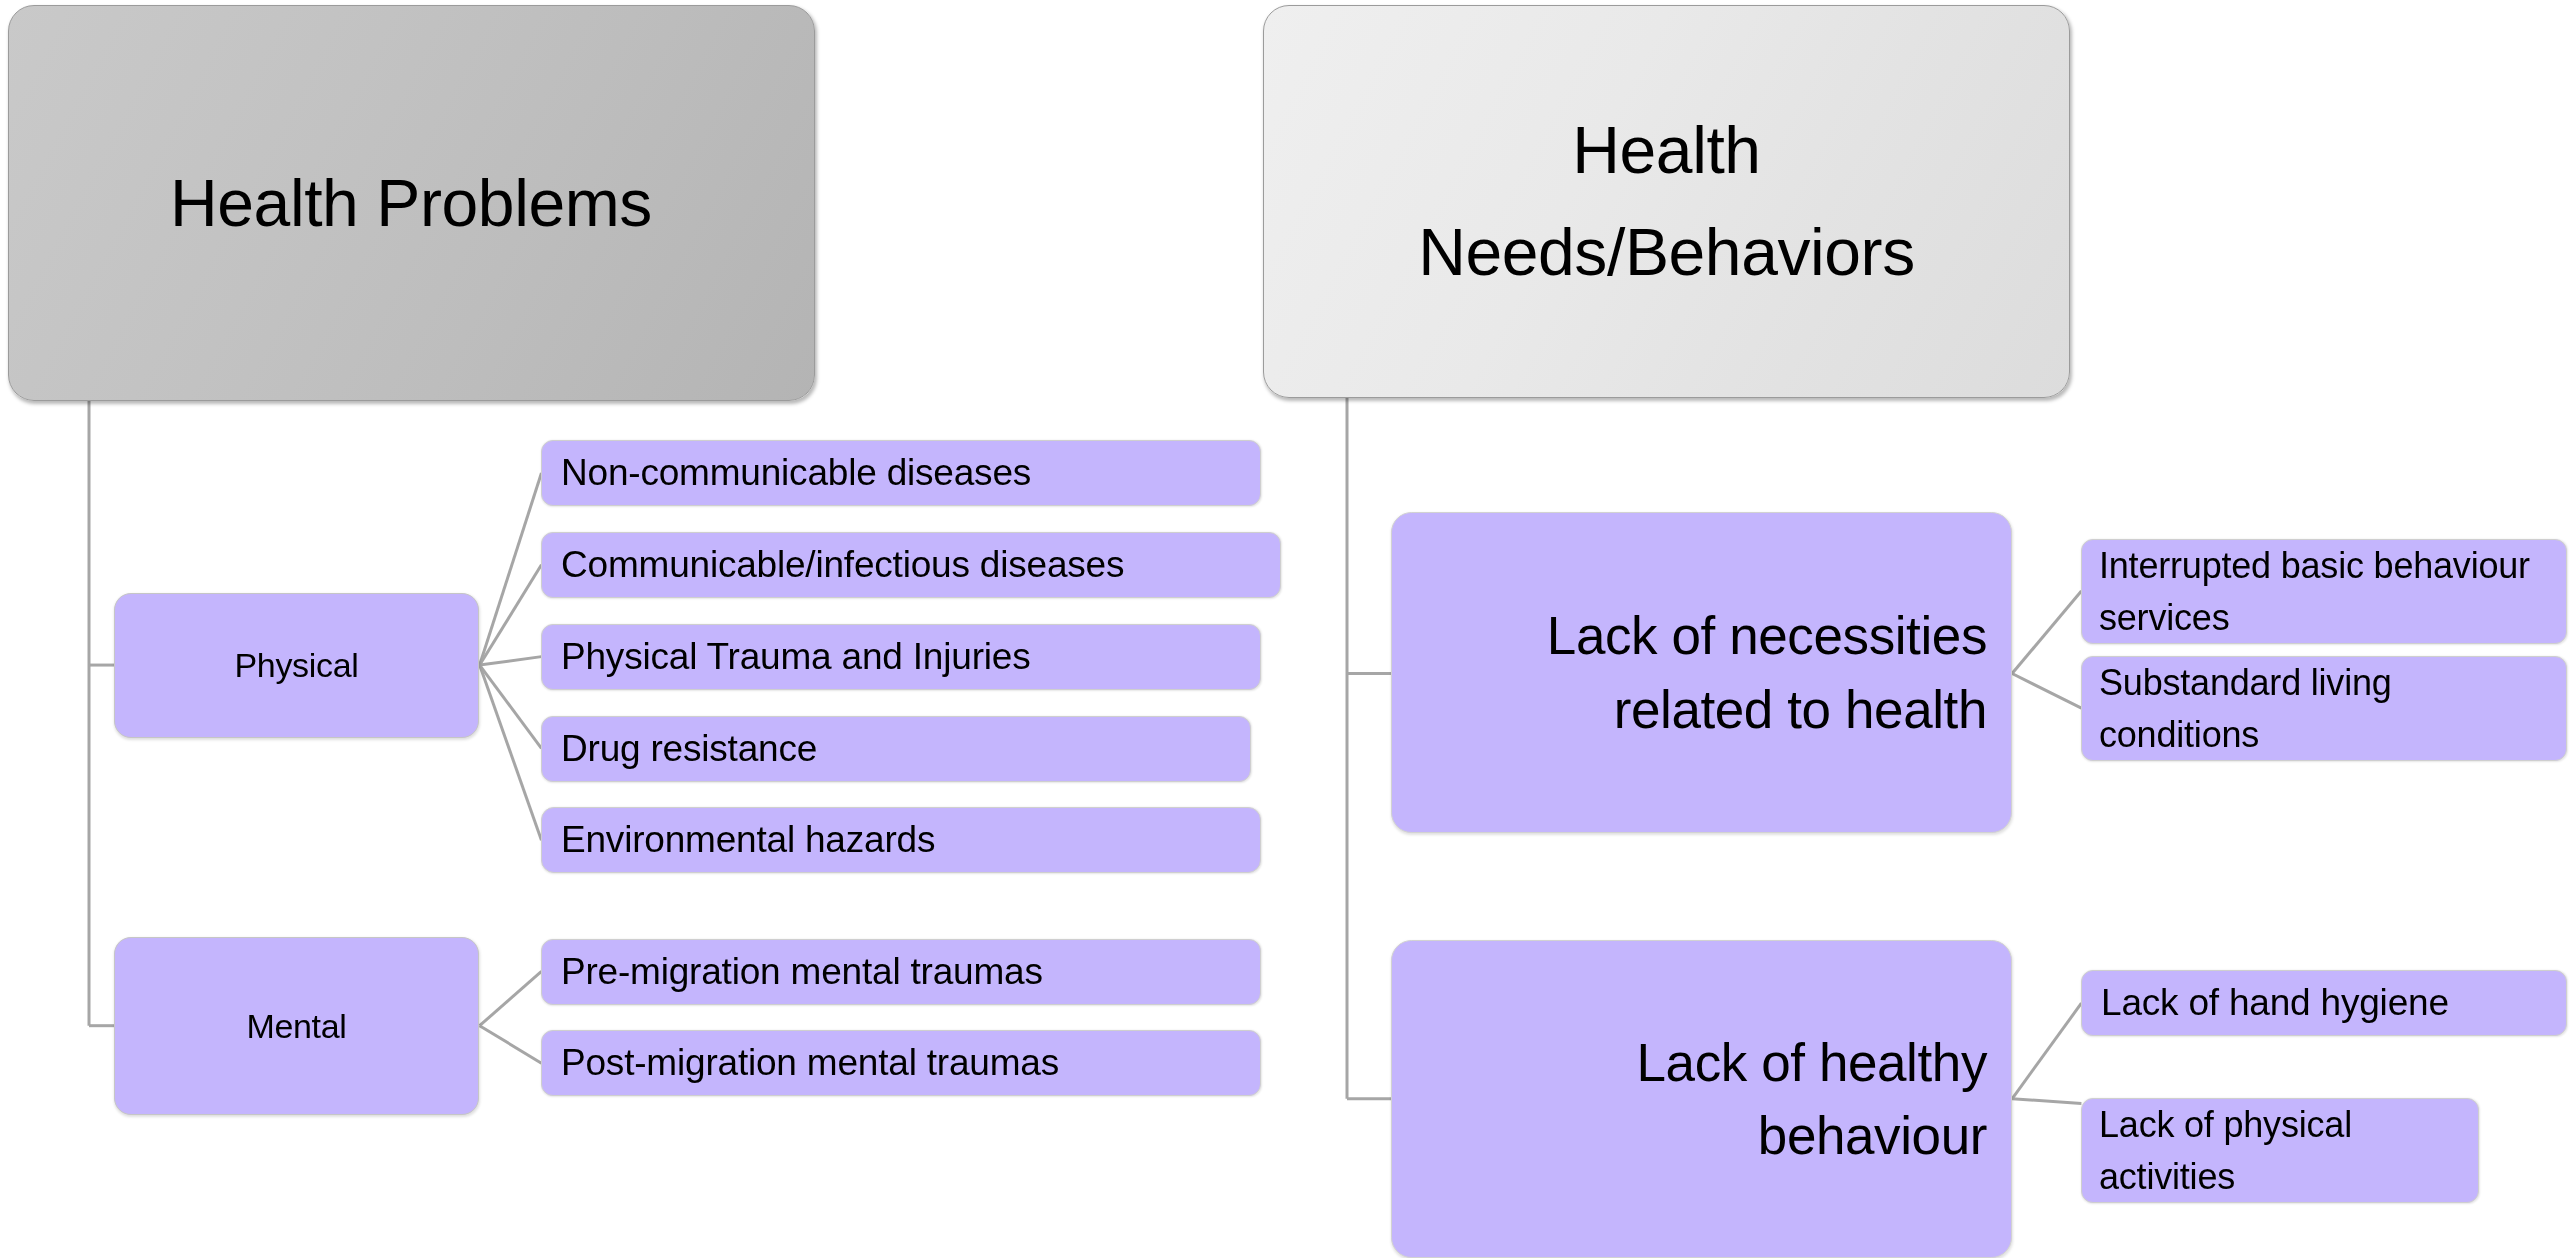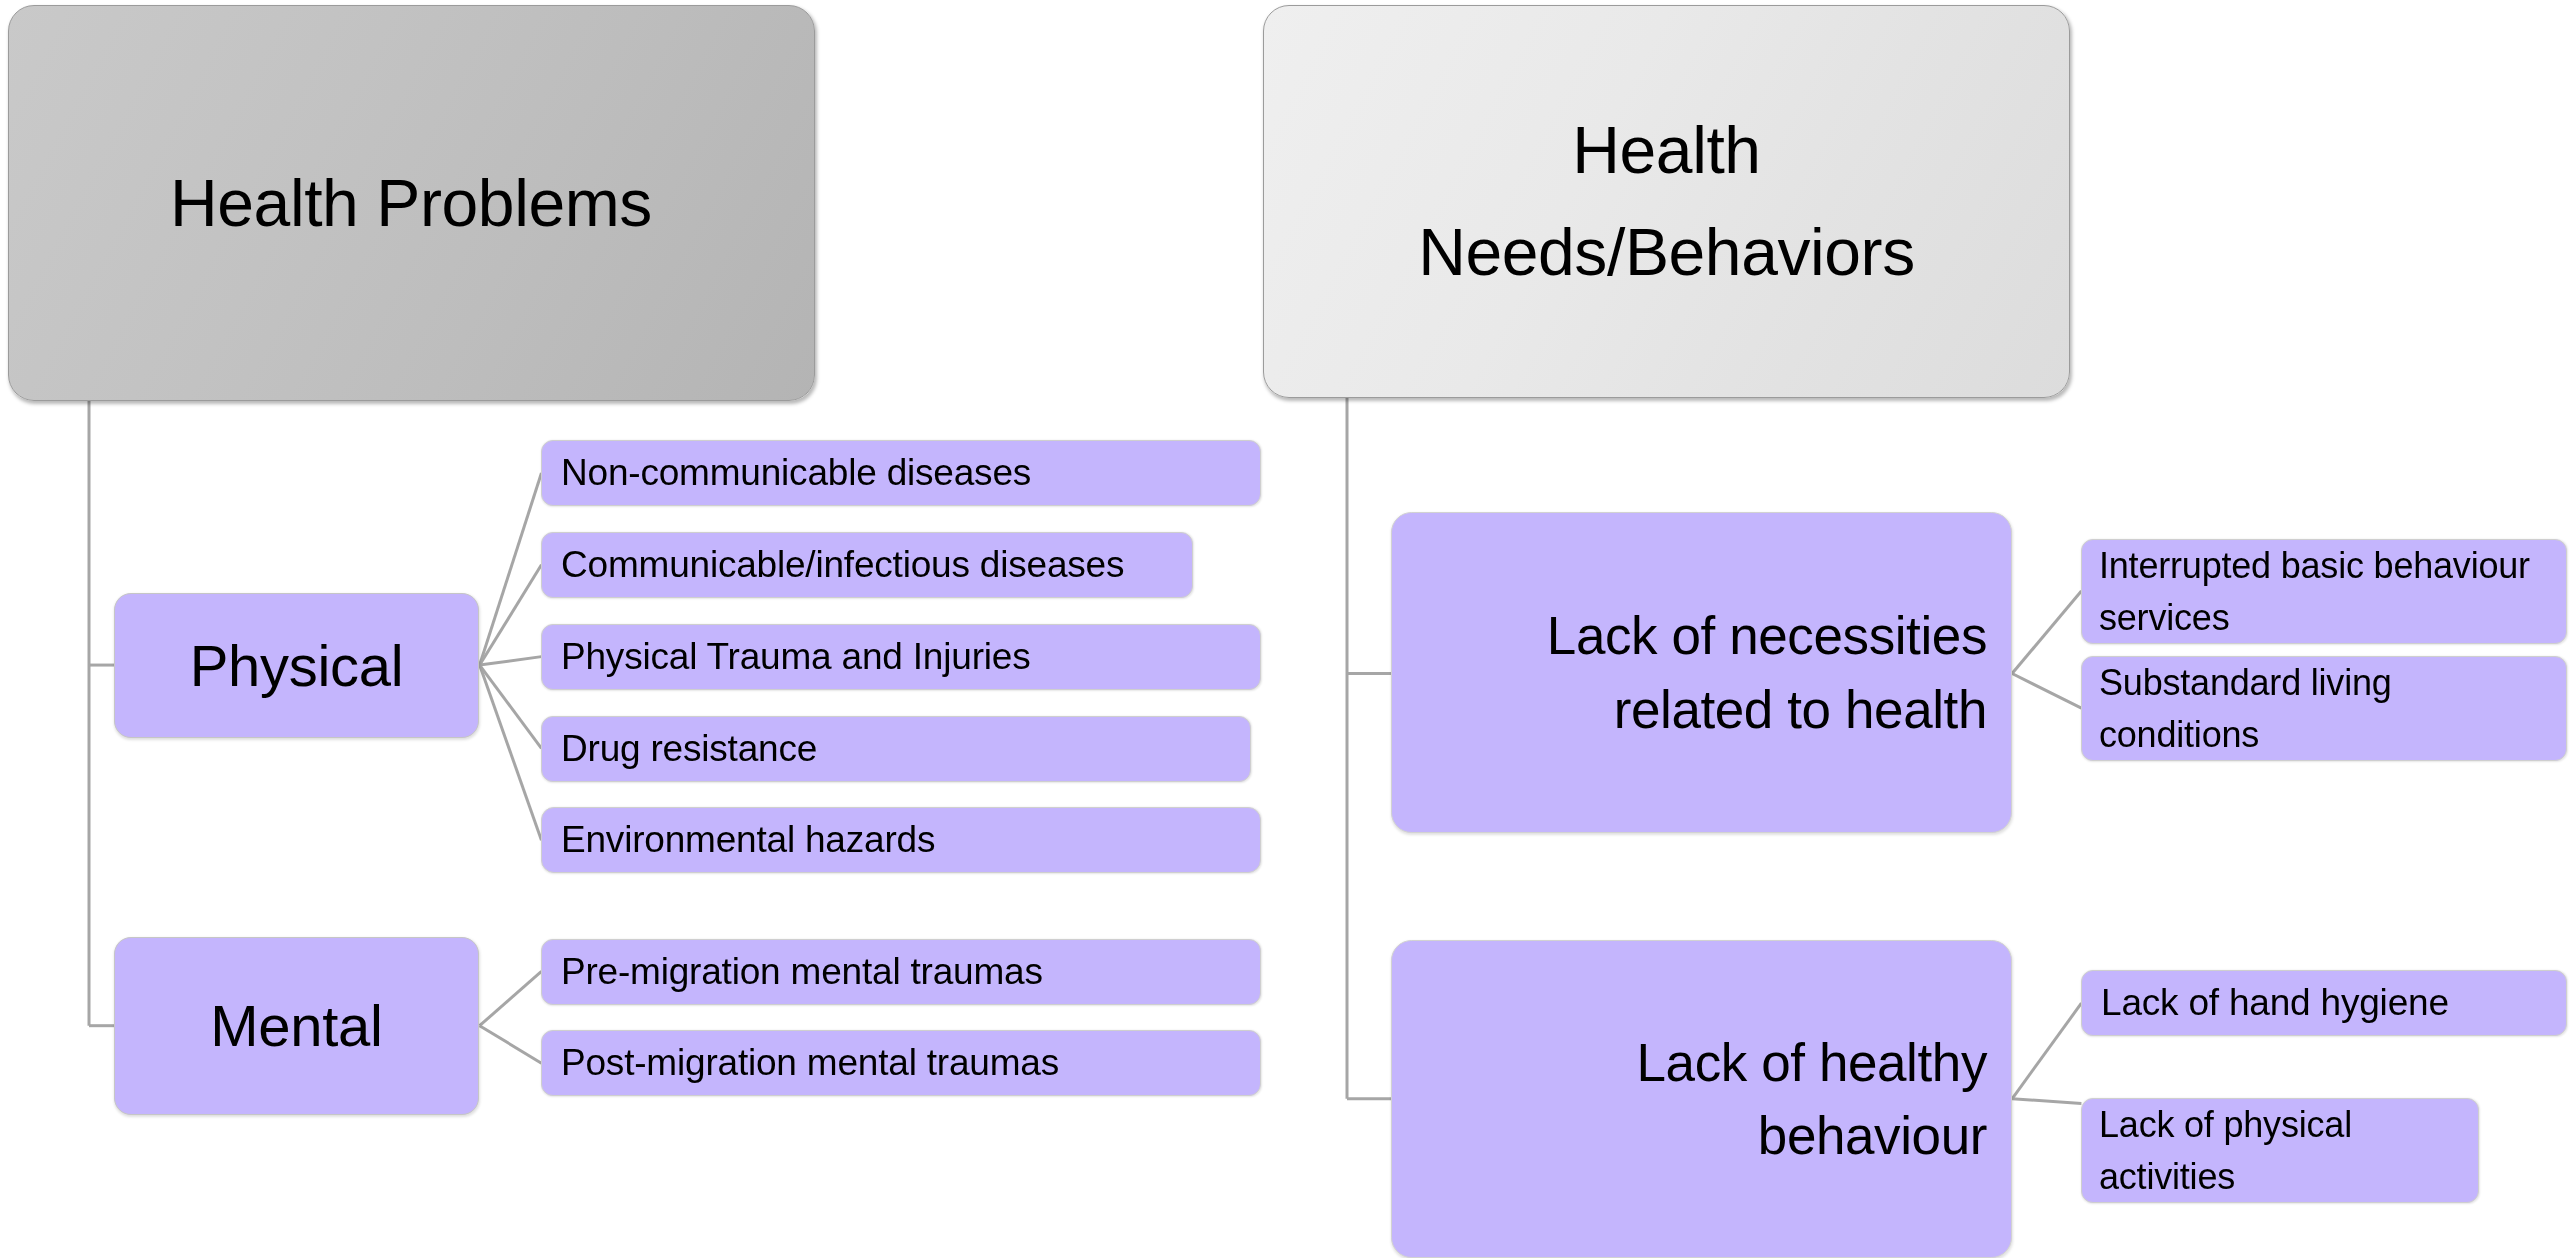--- a/index.html
+++ b/index.html
@@ -55,21 +55,21 @@
     left:1263px; top:4.7px; width:807px; height:393px;
     background:linear-gradient(118deg,#efefef 0%,#e9e9e9 40%,#e3e3e3 66%,#dcdcdc 100%);
   }
   .root .txt{display:block;width:100%;}
 
   
   .mid{
     border:1.9px solid #c6c6c6;
     border-radius:17px;
     box-shadow:0.9px 1.9px 2.8px rgba(0,0,0,0.13);
-    font-size:58px;
+    font-size:34px;
     letter-spacing:-0.3px;
   }
   .mid-big{
     border:1.9px solid #d2d2d2;
     border-radius:20.6px;
     box-shadow:0.9px 1.9px 2.8px rgba(0,0,0,0.12);
     font-size:53px;
     line-height:1.38;
     letter-spacing:-0.4px;
     padding:8px 24px;
@@ -91,21 +91,21 @@
     font-size:36px;
     line-height:1.42;
     padding:0 17px;
   }
 
   
   #n-physical{left:114px; top:593px;  width:365px; height:145px;}
   #n-mental  {left:114px; top:937px; width:365px; height:178px;}
 
   #l-ncd  {left:541px; top:440px; width:720px; height:66px;}
-  #l-cid  {left:541px; top:532px; width:652px; height:66px;}
+  #l-cid  {left:541px; top:532px; width:740px; height:66px;}
   #l-pti  {left:541px; top:624px; width:720px; height:66px;}
   #l-drug {left:541px; top:716px; width:710px; height:66px;}
   #l-env  {left:541px; top:807px; width:720px; height:66px;border-radius:13px;}
   #l-pre  {left:541px; top:939px; width:720px; height:66px;}
   #l-post {left:541px; top:1030px; width:720px; height:66px;}
 
   
   #n-necessities{left:1391px; top:512px;  width:621px; height:321px;}
   #n-behaviour  {left:1391px; top:940px; width:621px; height:318px;}
 

